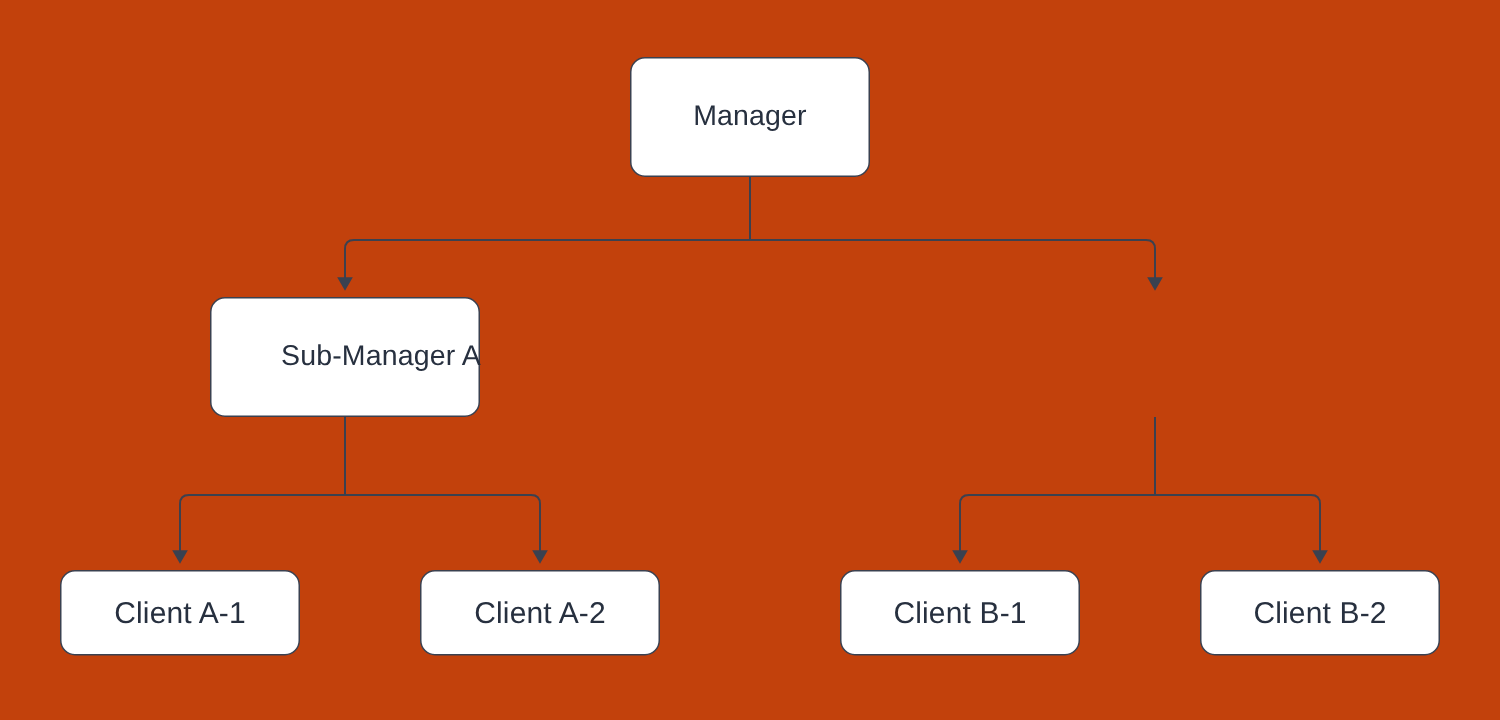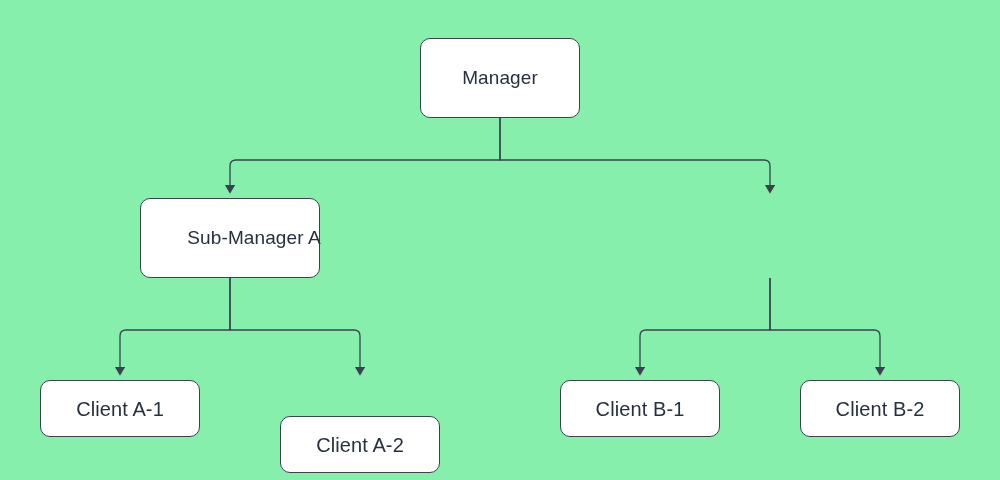--- a/index.html
+++ b/index.html
@@ -11,21 +11,21 @@
   body {
     width: 1000px;
     height: 480px;
     font-family: "Liberation Sans", sans-serif;
     overflow: hidden;
   }
   #canvas {
     position: relative;
     width: 1000px;
     height: 480px;
-    background: #86efac;
+    background: #c2410c;
   }
   #edge-layer {
     position: absolute;
     left: 0;
     top: 0;
     width: 1000px;
     height: 480px;
     pointer-events: none;
   }
   .node {
@@ -87,21 +87,21 @@
 
   <div class="node branch" style="left:140px; top:198px; width:180px; height:80px;">
     <span class="node-label">Sub-Manager A</span>
   </div>
 
 
   <div class="node leaf" style="left:40px; top:380px; width:160px; height:57px;">
     <span class="node-label">Client A-1</span>
   </div>
 
-  <div class="node leaf" style="left:280px; top:380px; width:160px; height:57px;margin-top:36px;">
+  <div class="node leaf" style="left:280px; top:380px; width:160px; height:57px;">
     <span class="node-label">Client A-2</span>
   </div>
 
   <div class="node leaf" style="left:560px; top:380px; width:160px; height:57px;">
     <span class="node-label">Client B-1</span>
   </div>
 
   <div class="node leaf" style="left:800px; top:380px; width:160px; height:57px;">
     <span class="node-label">Client B-2</span>
   </div>

